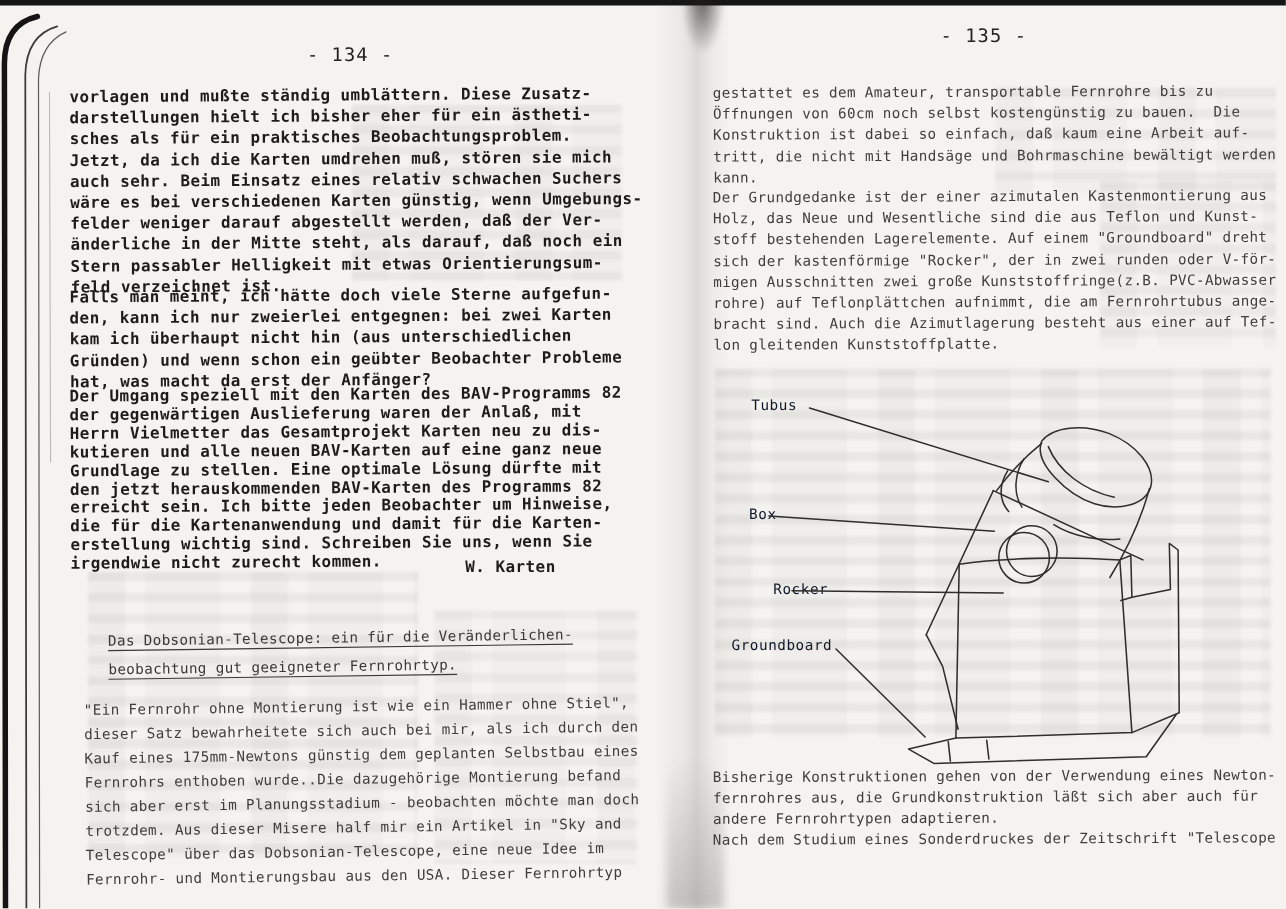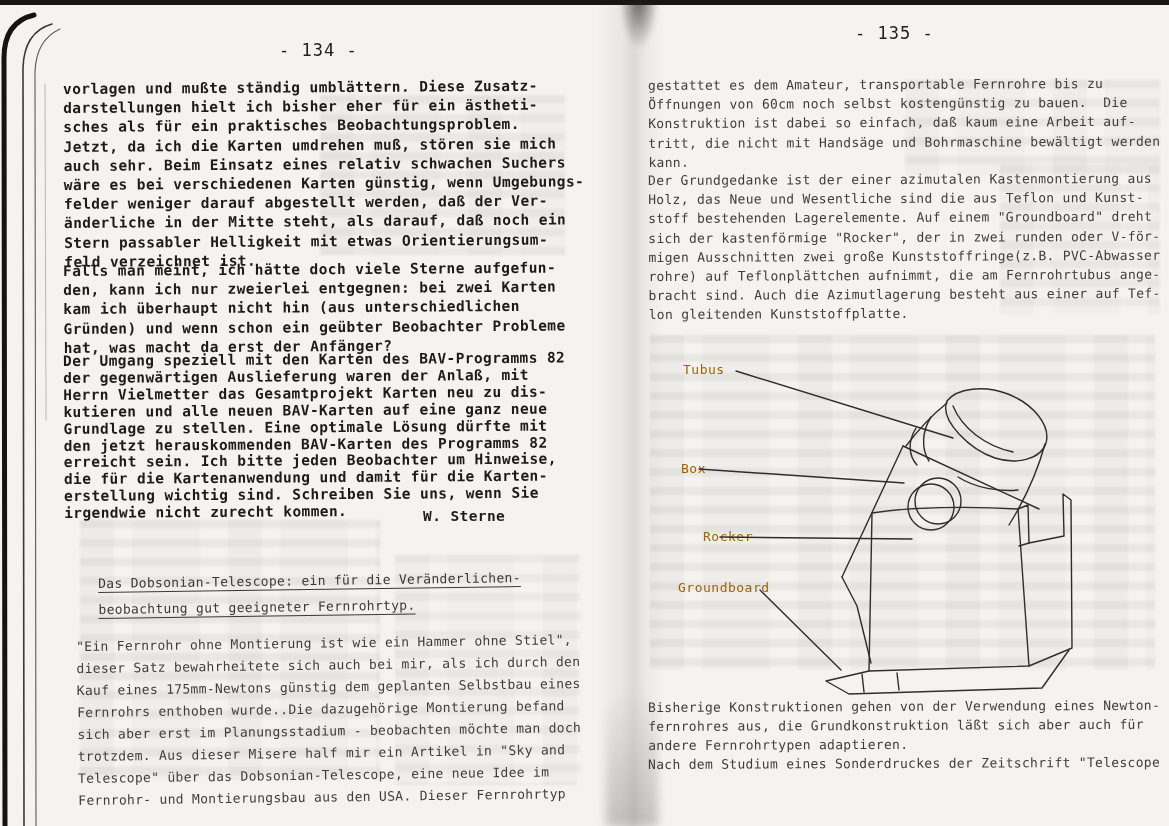--- a/index.html
+++ b/index.html
@@ -41,21 +41,21 @@
   .dm{ 
     font-size:13px;line-height:19.2px;font-weight:normal;
     color:#3f3e3c;letter-spacing:.3px;
   }
   .dm-wide{line-height:22px;}
   .pgnum{font-size:17px;font-weight:normal;color:#222;letter-spacing:1px;}
   .heading{
     text-decoration:underline;text-underline-offset:4px;text-decoration-thickness:1.2px;
     line-height:26px;color:#3a3938;
   }
-  .diagram-label{position:absolute;z-index:2;font-size:13px;color:#a16207;letter-spacing:.5px;white-space:pre;}
+  .diagram-label{position:absolute;z-index:2;font-size:13px;color:#0f172a;letter-spacing:.5px;white-space:pre;}
   .tilt-l{transform:rotate(-0.4deg);transform-origin:left top;}
   .tilt-m{transform:rotate(-0.8deg);transform-origin:left top;}
   .tilt-r{transform:rotate(-0.25deg);transform-origin:left top;}
   svg.diagram{position:absolute;left:640px;top:350px;z-index:2;}
 </style>
 </head>
 <body>
 
 <div class="scan-top-edge"></div>
 <svg class="edge-svg" width="70" height="826" viewBox="0 0 70 826">
@@ -101,21 +101,21 @@
 der gegenwärtigen Auslieferung waren der Anlaß, mit
 Herrn Vielmetter das Gesamtprojekt Karten neu zu dis-
 kutieren und alle neuen BAV-Karten auf eine ganz neue
 Grundlage zu stellen. Eine optimale Lösung dürfte mit
 den jetzt herauskommenden BAV-Karten des Programms 82
 erreicht sein. Ich bitte jeden Beobachter um Hinweise,
 die für die Kartenanwendung und damit für die Karten-
 erstellung wichtig sind. Schreiben Sie uns, wenn Sie
 irgendwie nicht zurecht kommen.</div>
 
-  <div class="txt tw" style="left:423px;top:507px;">W. Sterne</div>
+  <div class="txt tw" style="left:423px;top:507px;">W. Karten</div>
 
   <div class="txt dm heading tilt-m" style="left:98px;top:571px;">Das Dobsonian-Telescope: ein für die Veränderlichen-
 beobachtung gut geeigneter Fernrohrtyp.</div>
 
   <div class="txt dm dm-wide tilt-m" style="left:76px;top:636px;">"Ein Fernrohr ohne Montierung ist wie ein Hammer ohne Stiel",
 dieser Satz bewahrheitete sich auch bei mir, als ich durch den
 Kauf eines 175mm-Newtons günstig dem geplanten Selbstbau eines
 Fernrohrs enthoben wurde..Die dazugehörige Montierung befand
 sich aber erst im Planungsstadium - beobachten möchte man doch
 trotzdem. Aus dieser Misere half mir ein Artikel in "Sky and
@@ -137,21 +137,21 @@
 stoff bestehenden Lagerelemente. Auf einem "Groundboard" dreht
 sich der kastenförmige "Rocker", der in zwei runden oder V-för-
 migen Ausschnitten zwei große Kunststoffringe(z.B. PVC-Abwasser
 rohre) auf Teflonplättchen aufnimmt, die am Fernrohrtubus ange-
 bracht sind. Auch die Azimutlagerung besteht aus einer auf Tef-
 lon gleitenden Kunststoffplatte.</div>
 
   <div class="diagram-label" style="left:683px;top:362px;">Tubus</div>
   <div class="diagram-label" style="left:681px;top:461px;">Box</div>
   <div class="diagram-label" style="left:663px;top:529px;padding-left:40px;">Rocker</div>
-  <div class="diagram-label" style="left:665px;top:580px;margin-left:13px;">Groundboard</div>
+  <div class="diagram-label" style="left:665px;top:580px;">Groundboard</div>
 
   <svg class="diagram" width="440" height="348" viewBox="640 350 440 348">
     <g stroke="#2f2e2b" stroke-width="1.4" fill="none" stroke-linecap="round" stroke-linejoin="round">
 
       <path d="M736,371 L953,438"></path>
       <path d="M699,469 L904,483"></path>
       <path d="M720,537 L912,539"></path>
       <path d="M760,590 L841,670"></path>
 
       <path d="M947,401 C957,388 984,385 1008,394 C1033,404 1051,425 1046,443 C1041,459 1017,465 995,458 C971,450 939,421 947,401 Z"></path>

